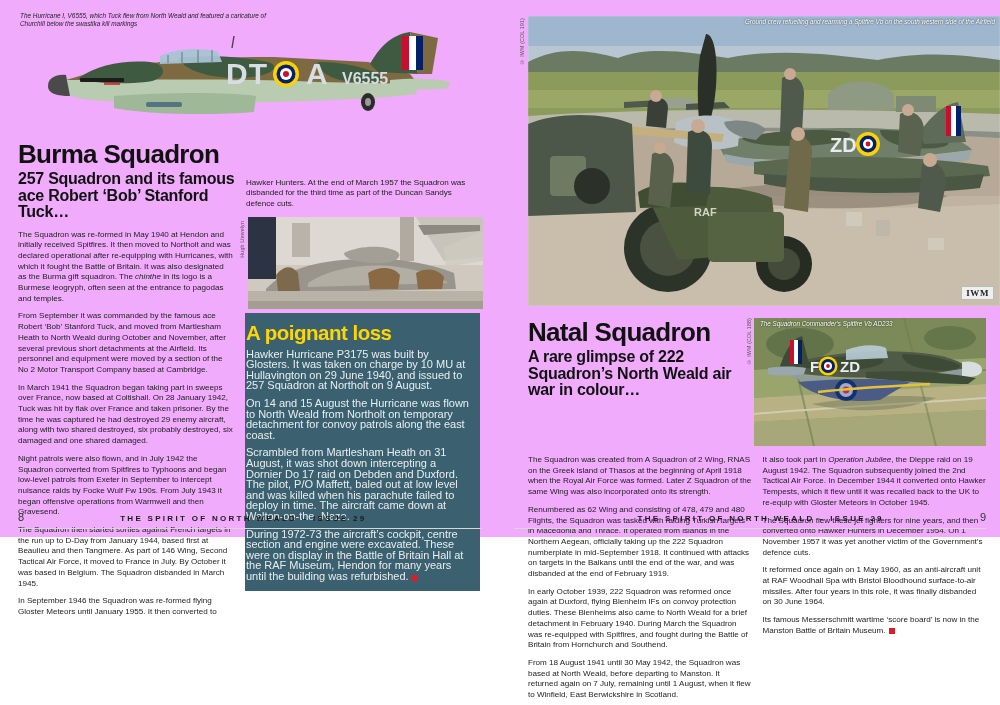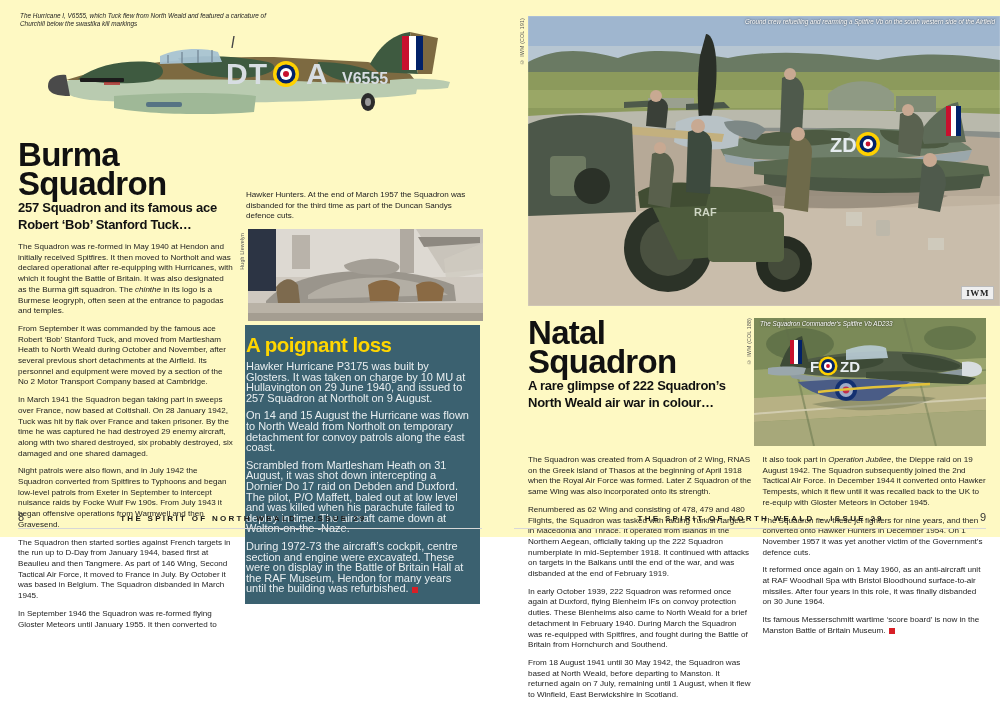--- a/index.html
+++ b/index.html
@@ -7,21 +7,21 @@
   html, body { margin:0; padding:0; }
   body {
     width:1000px; height:705px;
     background:#ffffff;
     font-family:"Liberation Sans", sans-serif;
     color:#1a1a1a;
     overflow:hidden;
     position:relative;
   }
   .spread { position:absolute; inset:0; display:flex; }
-  .page { position:relative; width:500px; height:537px; background:#fef9c3; }
+  .page { position:relative; width:500px; height:537px; background:#f0abfc; }
   .page-left  { padding:8px 14px 0 18px; }
   .page-right { padding:8px 14px 8px 14px; }
 
   
   .body-col p {
     margin:0 0 7px 0;
     font-size:8.1px;
     line-height:10.7px;
     text-align:left;
     color:#1d1d1d;
@@ -35,25 +35,25 @@
   }
 
   
   .hurricane-caption { width:262px; margin:4px 0 0 2px; }
 
   .plane-art {
     position:absolute; left:18px; top:22px; width:440px; height:115px;
   }
 
   .headline {
-    font-size:33px; font-weight:bold; letter-spacing:-0.7px;
+    font-size:26px; font-weight:bold; letter-spacing:-0.7px;
     margin:0 0 2px 0; line-height:29px; color:#111;
   }
   .subhead {
-    font-size:13px; font-weight:bold; line-height:16.5px;
+    font-size:16px; font-weight:bold; line-height:16.5px;
     margin:0 0 9px 0; color:#111; letter-spacing:-0.25px;
   }
 
   .cols { display:flex; gap:12px; }
   .col { width:222px; }
 
   
   .sidebar-box {
     background:#3b6170;
     padding:9px 11px 10px 1px;

